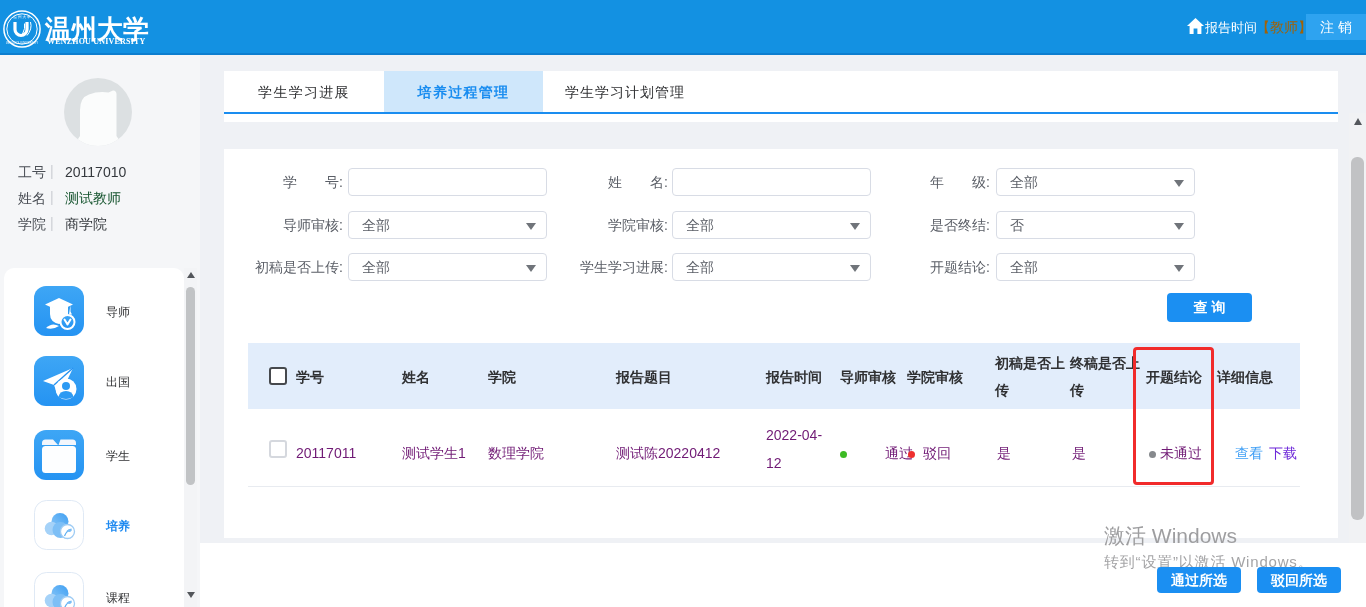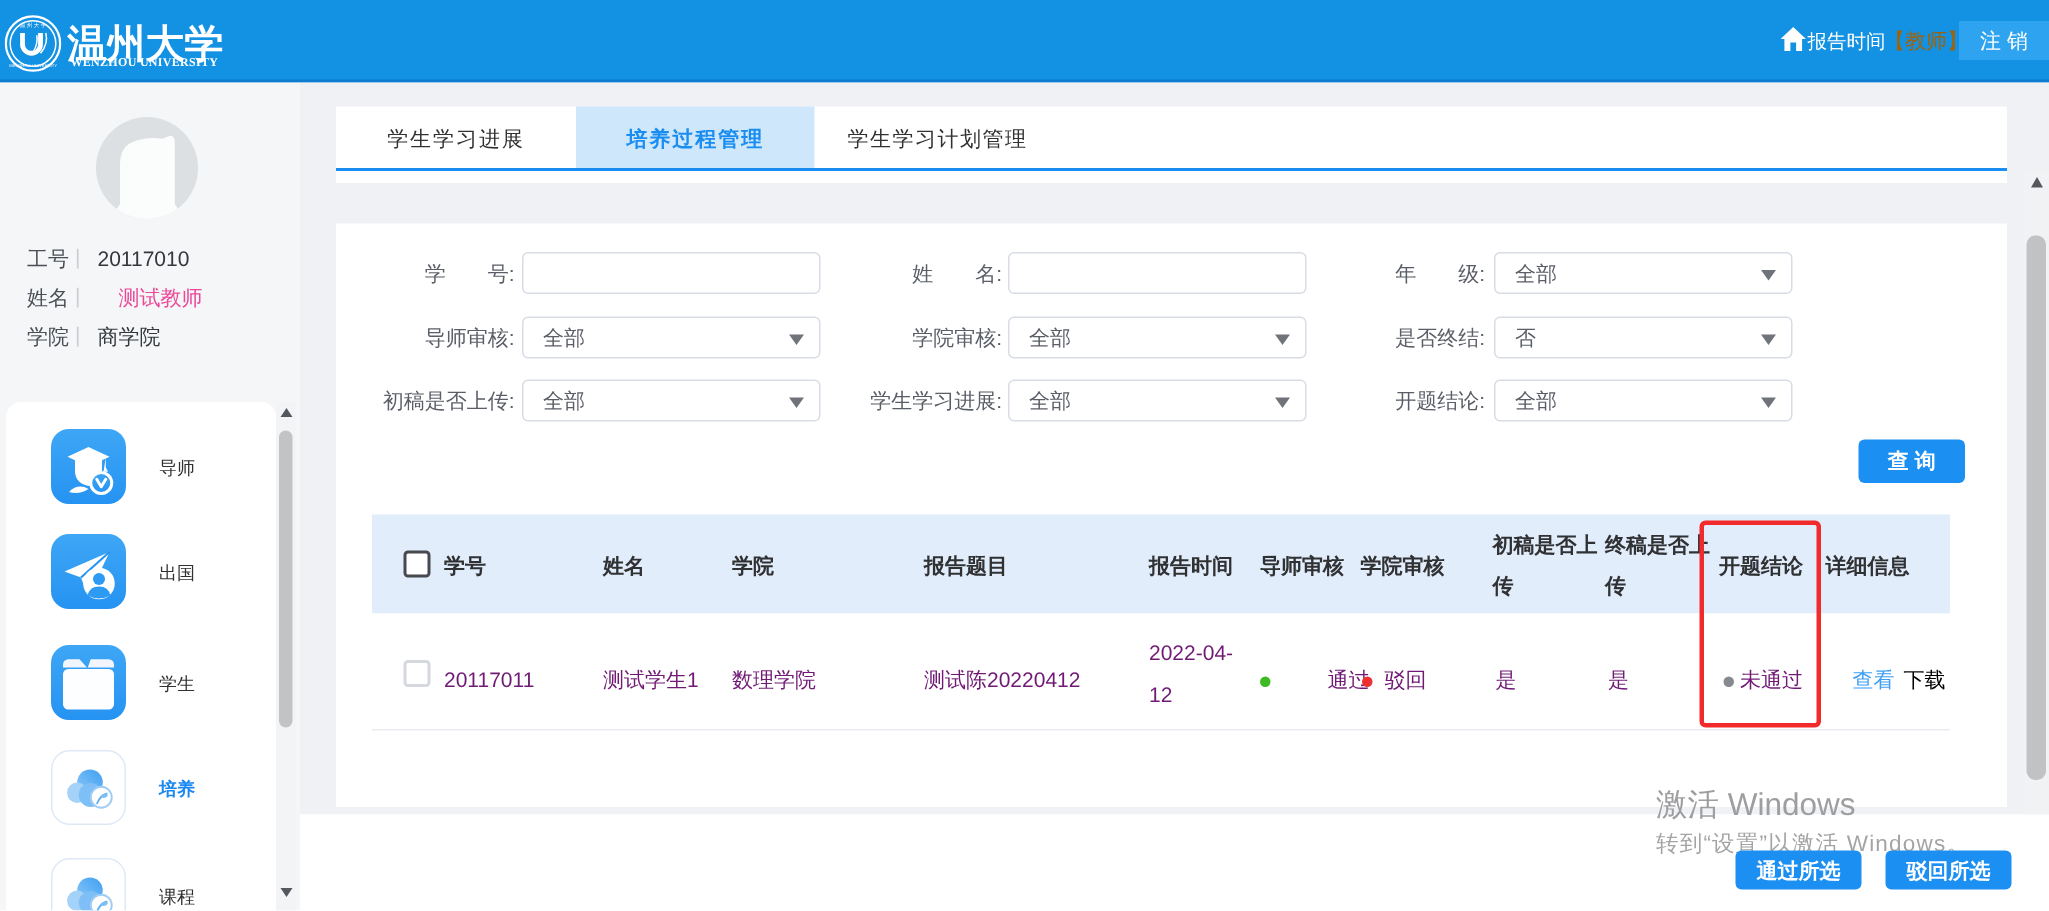--- a/index.html
+++ b/index.html
@@ -50,21 +50,21 @@
   <g clip-path="url(#av)">
     <path d="M14 68 L14 61 L16 58 L16 32 Q16 19.5 25 16.5 Q34 13 44.5 14.5 L49 12.5 Q52.2 12.3 52.5 16 L52.5 58 L54.5 61 L54.5 68 Z" fill="#fbfcfc"></path>
   </g>
 </svg>
 
 <div class="abs" style="left:18px;top:164px;font-size:14px;color:#4a4e55">工号</div>
 <div class="abs" style="left:50px;top:163px;font-size:14px;color:#ccced4">|</div>
 <div class="abs" style="left:65px;top:164px;font-size:14px;color:#34383d">20117010</div>
 <div class="abs" style="left:18px;top:190px;font-size:14px;color:#4a4e55">姓名</div>
 <div class="abs" style="left:50px;top:189px;font-size:14px;color:#ccced4">|</div>
-<div class="abs" style="left:79px;top:190px;font-size:14px;color:#ec4899">测试教师</div>
+<div class="abs" style="left:65px;top:190px;font-size:14px;color:#14532d">测试教师</div>
 <div class="abs" style="left:18px;top:216px;font-size:14px;color:#4a4e55">学院</div>
 <div class="abs" style="left:50px;top:215px;font-size:14px;color:#ccced4">|</div>
 <div class="abs" style="left:65px;top:216px;font-size:14px;color:#34383d">商学院</div>
 
 <div class="abs" style="left:4px;top:268px;width:180px;height:339px;background:#fff;border-radius:10px 10px 0 0"></div>
 
 <div id="menu" class="abs" style="left:4px;top:268px;width:180px;height:339px;overflow:hidden">
   <svg class="abs" style="left:30px;top:18px" width="50" height="50" viewBox="0 0 50 50">
     <defs>
       <linearGradient id="bg1" x1="0" y1="0" x2="0" y2="1">
@@ -158,21 +158,21 @@
 <div class="lbl" style="left:830px;top:211px;width:160px">是否终结:</div>
 <div class="sel" style="left:996px;top:211px">否<span class="arr"></span></div>
 
 <div class="lbl" style="left:183px;top:253px;width:160px">初稿是否上传:</div>
 <div class="sel" style="left:348px;top:253px">全部<span class="arr"></span></div>
 <div class="lbl" style="left:508px;top:253px;width:160px">学生学习进展:</div>
 <div class="sel" style="left:672px;top:253px">全部<span class="arr"></span></div>
 <div class="lbl" style="left:830px;top:253px;width:160px">开题结论:</div>
 <div class="sel" style="left:996px;top:253px">全部<span class="arr"></span></div>
 
-<div class="btn" style="left:1239px;top:293px;width:71px;height:29px;line-height:29px">查 询</div>
+<div class="btn" style="left:1167px;top:293px;width:85px;height:29px;line-height:29px">查 询</div>
 
 <div class="abs" style="left:248px;top:343px;width:1052px;height:66px;background:#e2edfb"></div>
 <div class="abs" style="left:248px;top:409px;width:1052px;height:78px;background:#fff;border-bottom:1px solid #e8ebf0"></div>
 
 <div class="abs" style="left:269px;top:367px;width:18px;height:18px;border:2px solid #46494d;border-radius:3px;background:#fff"></div>
 
 <div class="th" style="left:296px;top:369px">学号</div>
 <div class="th" style="left:402px;top:369px">姓名</div>
 <div class="th" style="left:488px;top:369px">学院</div>
 <div class="th" style="left:616px;top:369px">报告题目</div>
@@ -195,21 +195,21 @@
 <div class="td" style="left:766px;top:455px">12</div>
 <div class="dot" style="left:840px;top:451px;background:#3dbb24"></div>
 <div class="td" style="left:885px;top:445px">通过</div>
 <div class="dot" style="left:908px;top:451px;background:#ee2f2f"></div>
 <div class="td" style="left:923px;top:445px">驳回</div>
 <div class="td" style="left:997px;top:445px">是</div>
 <div class="td" style="left:1072px;top:445px">是</div>
 <div class="dot" style="left:1149px;top:451px;background:#86898d"></div>
 <div class="td" style="left:1160px;top:445px">未通过</div>
 <div class="td" style="left:1235px;top:445px;color:#3e9ef5">查看</div>
-<div class="td" style="left:1269px;top:445px;color:#000000">下载</div>
+<div class="td" style="left:1269px;top:445px;color:#6d28d9">下载</div>
 
 <div class="abs" style="left:1133px;top:347px;width:81px;height:138px;border:3px solid #f12b2b;border-radius:4px"></div>
 
 <div class="abs" style="left:1104px;top:522px;font-size:21px;color:#9e9ea0">激活 Windows</div>
 <div class="abs" style="left:1104px;top:553px;font-size:15px;letter-spacing:0.8px;color:#a4a4a6">转到“设置”以激活 Windows。</div>
 
 <div class="btn" style="left:1157px;top:567px;width:84px;height:26px;line-height:26px">通过所选</div>
 <div class="btn" style="left:1257px;top:567px;width:84px;height:26px;line-height:26px">驳回所选</div>
 
 <div class="abs" style="left:1349px;top:113px;width:17px;height:430px;background:#f1f2f4"></div>

